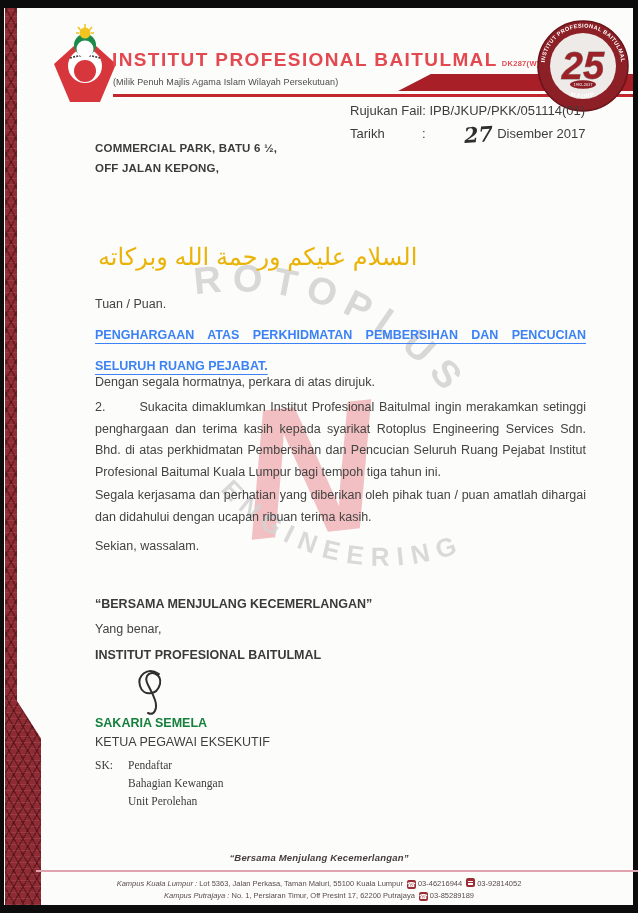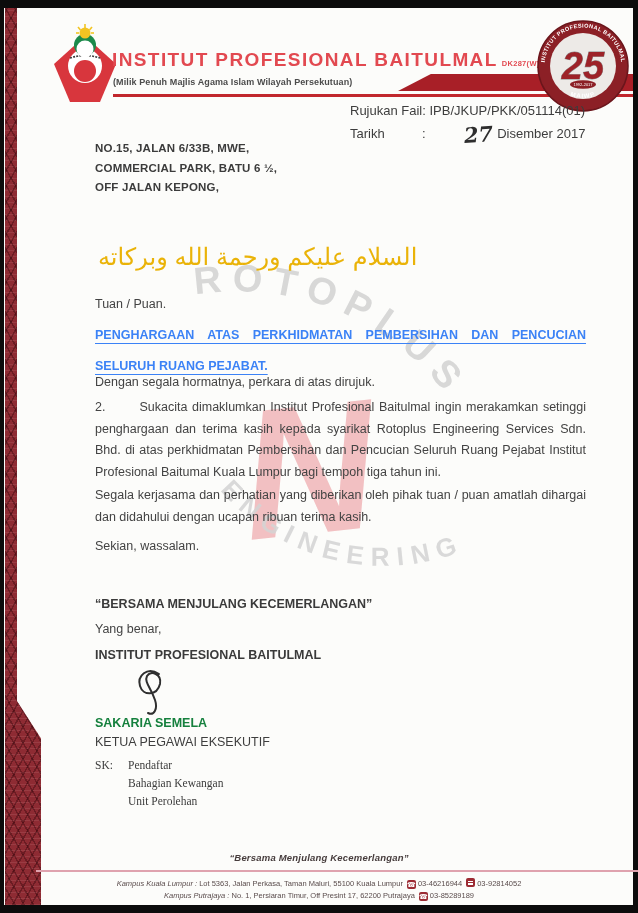--- a/index.html
+++ b/index.html
@@ -19,21 +19,21 @@
       repeating-linear-gradient(-60deg, rgba(40,0,5,.35) 0 1.5px, transparent 1.5px 8px),
       repeating-linear-gradient(0deg, rgba(255,210,210,.10) 0 1px, transparent 1px 6px);
   }
   .left-strip{left:5px;top:8px;width:12px;height:897px}
   .left-strip-wide{left:5px;top:697px;width:36px;height:208px;
     clip-path:polygon(0 0,26% 0,100% 20%,100% 100%,0 100%)}
   
   .org-title{left:112px;top:49px;font-size:19px;font-weight:bold;color:#e24950;
     letter-spacing:1.4px;white-space:nowrap}
   .org-reg{font-size:7.5px;letter-spacing:.3px;vertical-align:baseline;margin-left:4px}
-  .org-sub{left:113px;top:77px;font-size:9px;font-weight:bold;color:#4c4c4c;letter-spacing:.1px}
+  .org-sub{left:113px;top:77px;font-size:9px;font-weight:normal;color:#4c4c4c;letter-spacing:.1px}
   .red-rule{left:113px;top:94px;width:520px;height:2.5px;background:#c1272d}
   .red-band{left:398px;top:74px;width:235px;height:17px;background:#a81f27;
     clip-path:polygon(14% 0,100% 0,100% 100%,0 100%)}
   .ref-block{left:350px;top:102px;font-size:13px;color:#3d3d3d;line-height:17px;white-space:nowrap}
   .date-row{display:flex;align-items:flex-end;margin-top:6px}
   .date-label{width:72px}
   .date-colon{width:42px}
   .hand-date{font-family:"DejaVu Serif",serif;font-style:italic;font-weight:bold;
     font-size:21px;line-height:14px;transform:rotate(-4deg);display:inline-block;
     color:#2e2e2e;margin-right:4px}
@@ -140,21 +140,20 @@
   <div>Rujukan Fail: IPB/JKUP/PKK/051114(01)</div>
   <div class="date-row">
     <span class="date-label">Tarikh</span>
     <span class="date-colon">:</span>
     <span class="hand-date">27</span>
     <span>Disember  2017</span>
   </div>
 </div>
 
 <div class="abs recipient">
-  <div>NO.15, JALAN 6/33B, MWE,</div>
   <div>COMMERCIAL PARK, BATU 6 ½,</div>
   <div>OFF JALAN KEPONG,</div>
 </div>
 
 <div class="abs arabic">السلام عليكم ورحمة الله وبركاته</div>
 
 <p class="abs txt greeting">Tuan / Puan.</p>
 <p class="abs txt subject">PENGHARGAAN ATAS PERKHIDMATAN PEMBERSIHAN DAN PENCUCIAN SELURUH RUANG PEJABAT.</p>
 <p class="abs txt para1">Dengan segala hormatnya, perkara di atas dirujuk.</p>
 <p class="abs txt para2"><span>2.</span><span class="para2-num-gap"></span><span>Sukacita dimaklumkan Institut Profesional Baitulmal ingin merakamkan setinggi penghargaan dan terima kasih kepada syarikat Rotoplus Engineering Services Sdn. Bhd. di atas perkhidmatan Pembersihan dan Pencucian Seluruh Ruang Pejabat Institut Profesional Baitumal Kuala Lumpur bagi tempoh tiga tahun ini.</span></p>

